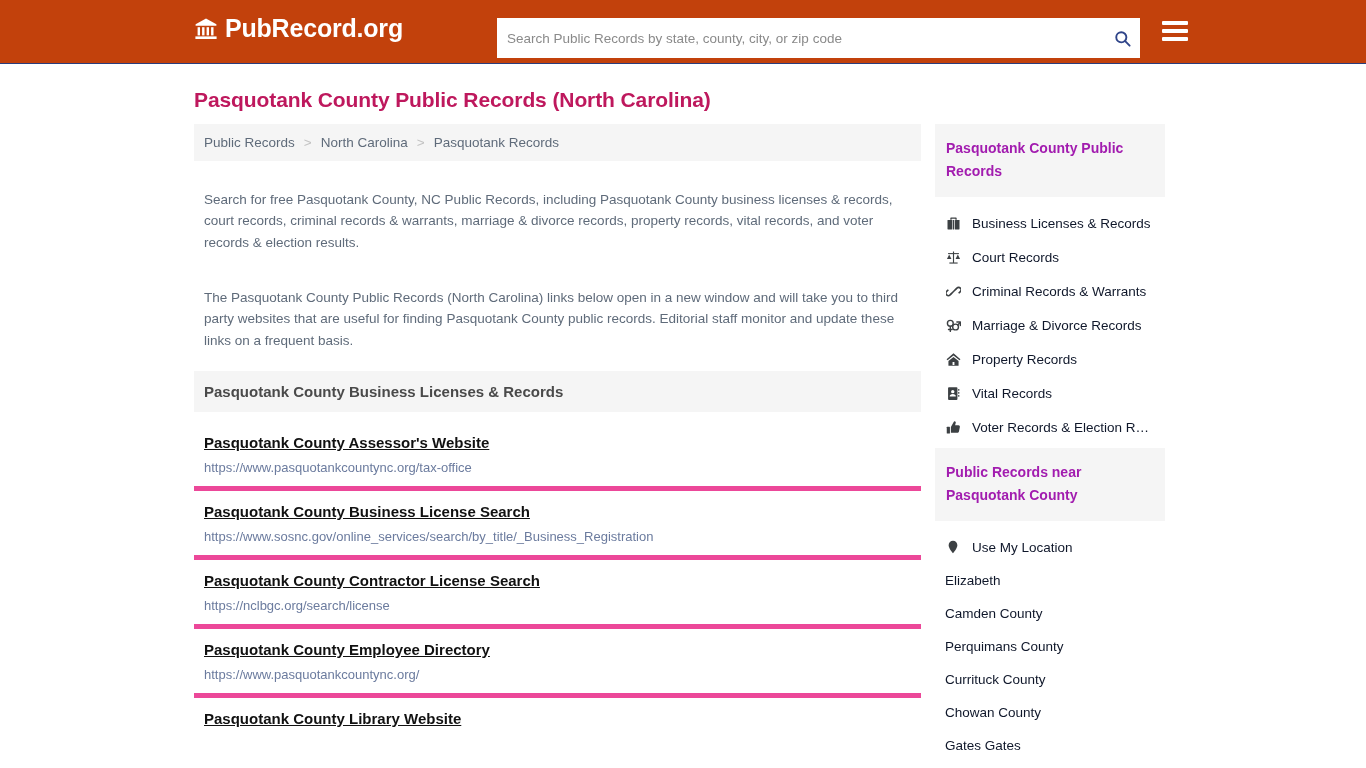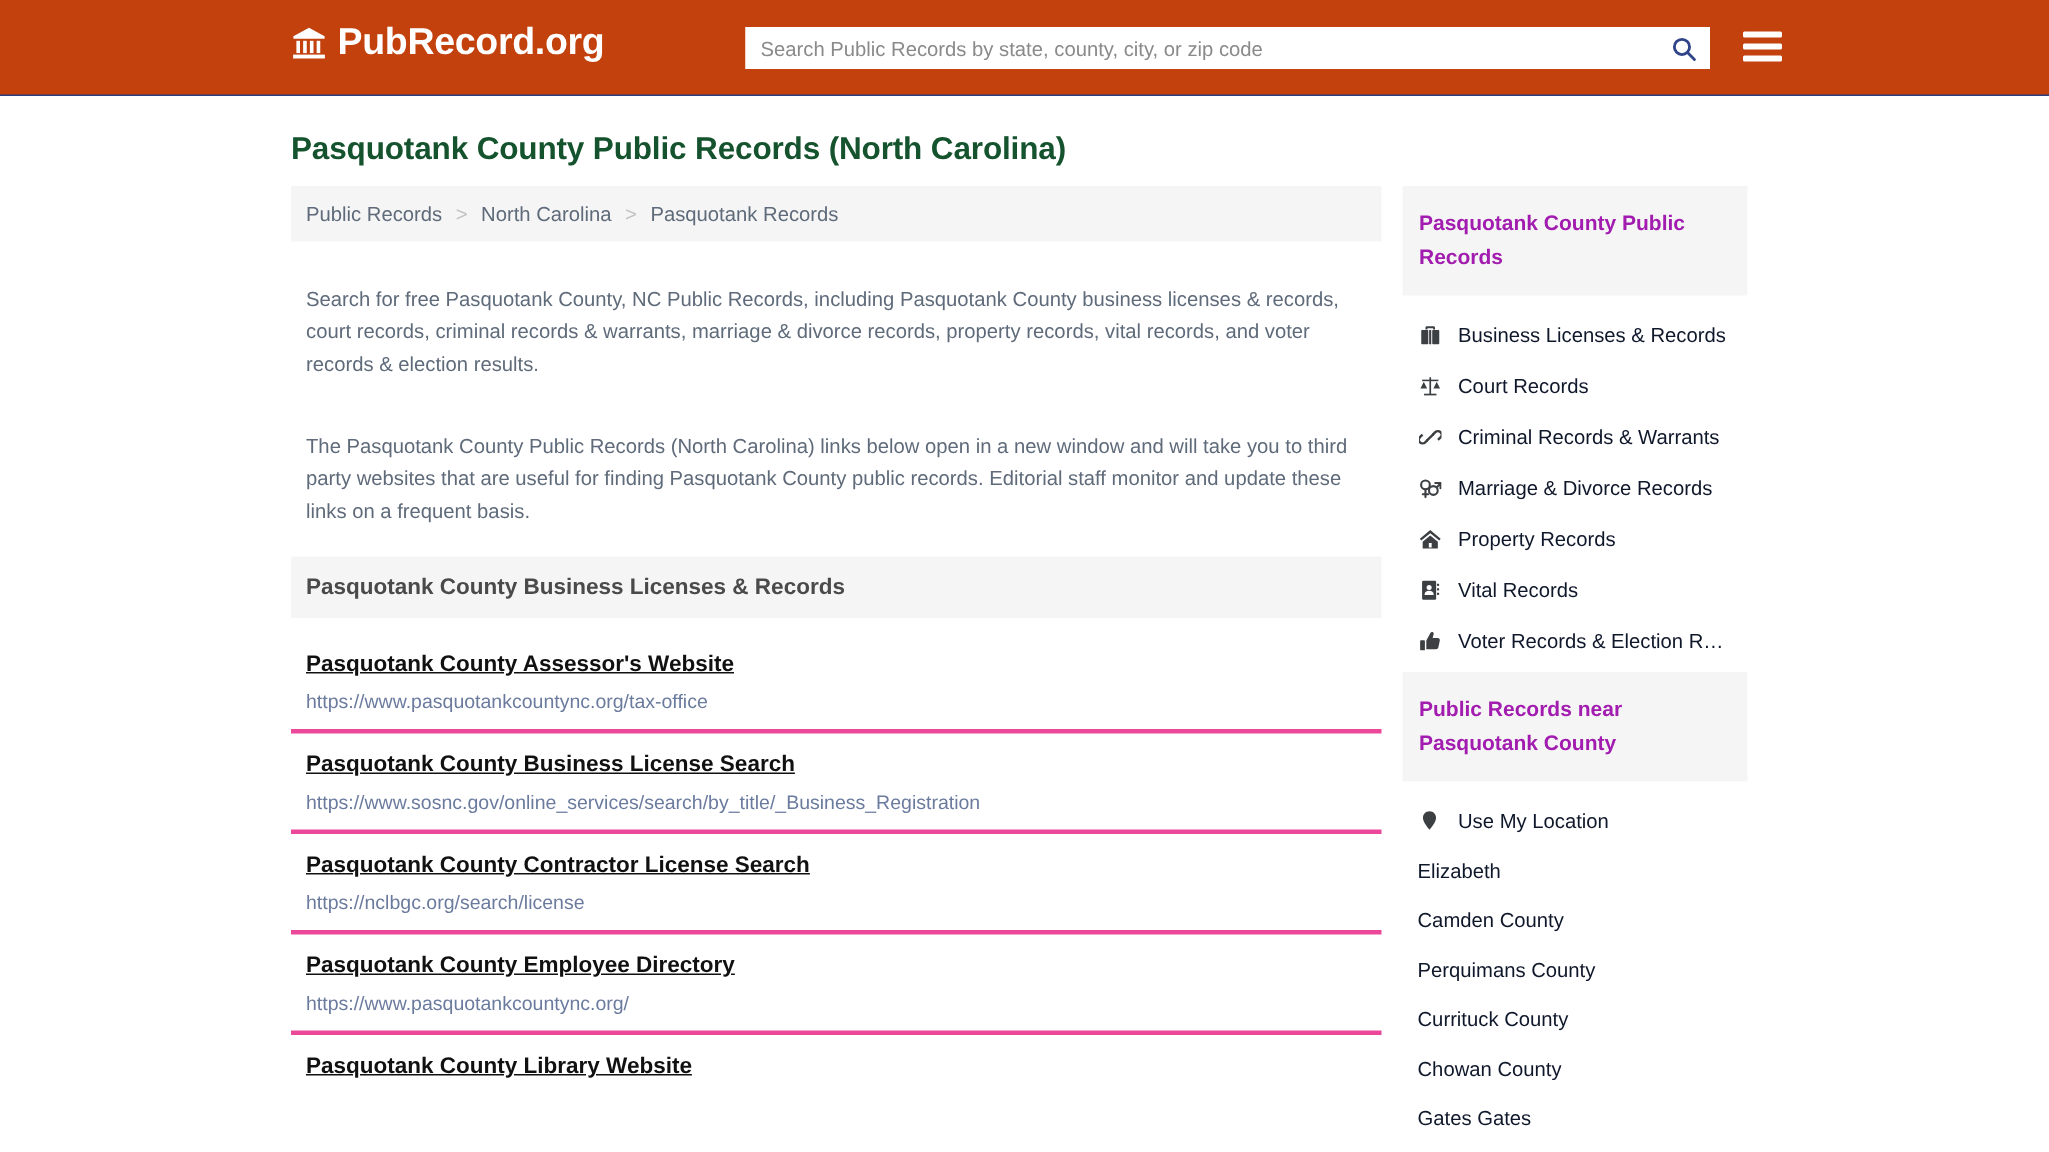--- a/index.html
+++ b/index.html
@@ -30,21 +30,21 @@
     color: #ffffff;
     font-size: 25px;
     font-weight: bold;
     letter-spacing: -0.2px;
     line-height: 1;
     white-space: nowrap;
   }
   .search-wrap {
     position: absolute;
     left: 497px; top: 18px;
-    width: 643px; height: 28px;
+    width: 643px; height: 40px;
     background: #ffffff;
     border: 1px solid #ffffff;
     display: flex; align-items: center;
   }
   .search-input {
     flex: 1;
     height: 100%;
     border: 0; outline: 0;
     padding: 0 8px 0 9px;
     font-family: "Liberation Sans", sans-serif;
@@ -76,21 +76,21 @@
   .page {
     position: relative;
     width: 1366px;
   }
   .page-title {
     margin: 0;
     position: absolute;
     left: 194px; top: 24px;
     font-size: 21px;
     font-weight: bold;
-    color: #14532d;
+    color: #be185d;
     letter-spacing: -0.1px;
   }
   .columns {
     position: absolute;
     left: 0; top: 60px;
     width: 1366px;
   }
   .col-main {
     position: absolute;
     left: 194px; top: 0;
@@ -137,21 +137,21 @@
   .sec-body {
     padding: 14px 10px 6px 10px;
     font-size: 13.5px;
     line-height: 21.5px;
     color: #5f6b7a;
   }
 
   .link-list { margin-top: 10px; }
   .link-row {
     padding: 10px 10px 9px 10px;
-    border-bottom: 3px solid #ec4899;
+    border-bottom: 5px solid #ec4899;
   }
   .link-row:last-of-type { border-bottom: 0; }
   .link-title {
     display: inline-block;
     font-size: 15px;
     font-weight: bold;
     color: #111111;
     text-decoration: underline;
     line-height: 21px;
   }

